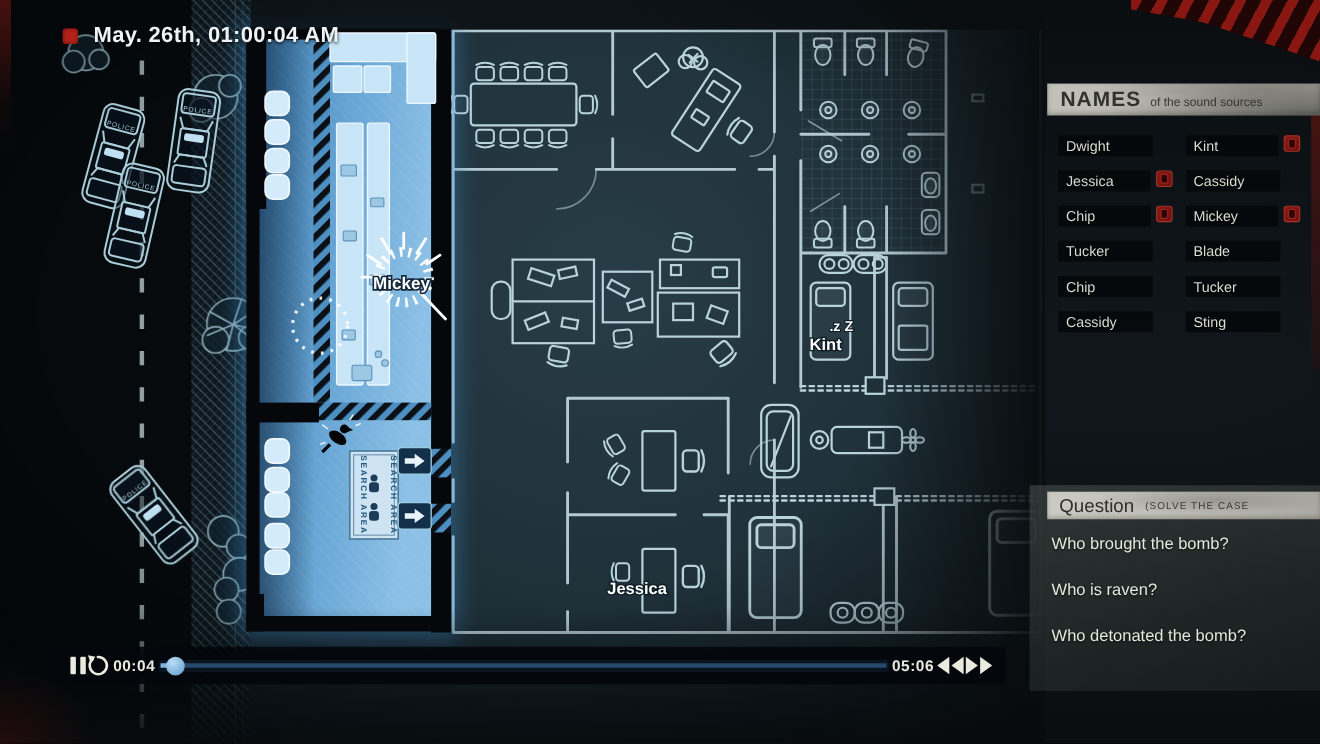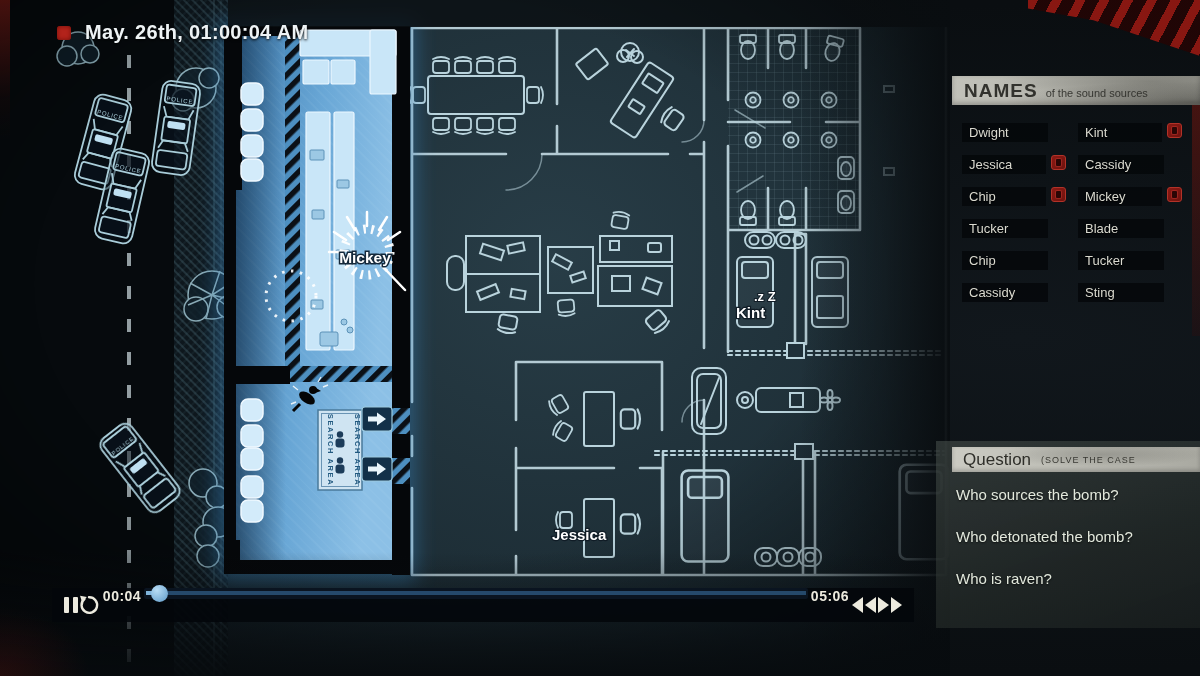--- a/index.html
+++ b/index.html
@@ -59,21 +59,21 @@
   .q-sub{font-size:9px;color:#3a3a34;letter-spacing:1px;}
   .q-list{list-style:none;margin:14px 0 0 0;padding:0 0 0 20px;}
   .q-list li{font-size:15px;color:#e3e9dd;margin-bottom:25px;text-shadow:0 1px 2px rgba(0,0,0,.65);}
   .answer-btn{position:absolute;right:10px;bottom:9px;width:128px;height:27px;border:none;
     background:linear-gradient(180deg,#6c6c68,#3c3c3a 45%,#181817);
     clip-path:polygon(12px 0,100% 0,100% 100%,0 100%);
     color:#f2f2ea;font-size:15px;font-weight:bold;letter-spacing:1px;font-family:inherit;}
 
   
   .playback{position:absolute;left:52px;top:588px;width:862px;height:34px;z-index:4;
-    background:rgba(3,7,11,.9);display:flex;padding:0 12px;gap:0;}
+    background:rgba(3,7,11,.9);display:flex;align-items:center;padding:0 12px;gap:0;}
   .playback button{background:none;border:none;padding:0;display:flex;align-items:center;}
   .pb-pause{gap:4px;}
   .pb-pause i{width:5px;height:16px;background:#eceade;border-radius:1px;}
   .pb-time{font-size:14px;font-weight:bold;color:#eceade;letter-spacing:.5px;width:44px;text-align:center;}
   .pb-track{flex:1;height:11px;background:#0a1420;border-radius:2px;position:relative;}
   .pb-line{position:absolute;left:2px;right:2px;top:3px;height:4px;background:#25496b;}
   .pb-played{position:absolute;left:2px;top:3px;height:4px;width:1.5%;background:#7fb3da;}
   .pb-handle{position:absolute;top:-3px;left:calc(1.5% - 3px);width:17px;height:17px;border-radius:50%;
     background:radial-gradient(circle at 35% 30%,#b8ddf5,#79aed6 70%,#5e94bf);}
 </style>
@@ -550,23 +550,23 @@
         </div>
     </div>
   </section>
 
   <section class="question-panel">
     <header class="q-header">
       <span class="q-title">Question</span>
       <span class="q-sub">(SOLVE THE CASE</span>
     </header>
     <ul class="q-list">
-      <li>Who sources the bomb?</li>
+      <li>Who brought the bomb?</li>
+      <li>Who is raven?</li>
       <li>Who detonated the bomb?</li>
-      <li>Who is raven?</li>
     </ul>
   </section>
 
   <div class="playback">
     <button class="pb-pause">
         <i></i>
         <i></i>
       </button>
     <button class="pb-restart">
       <svg width="22" height="22" viewBox="0 0 24 24" fill="none" stroke="#eceade" stroke-width="2.6" stroke-linecap="round">

